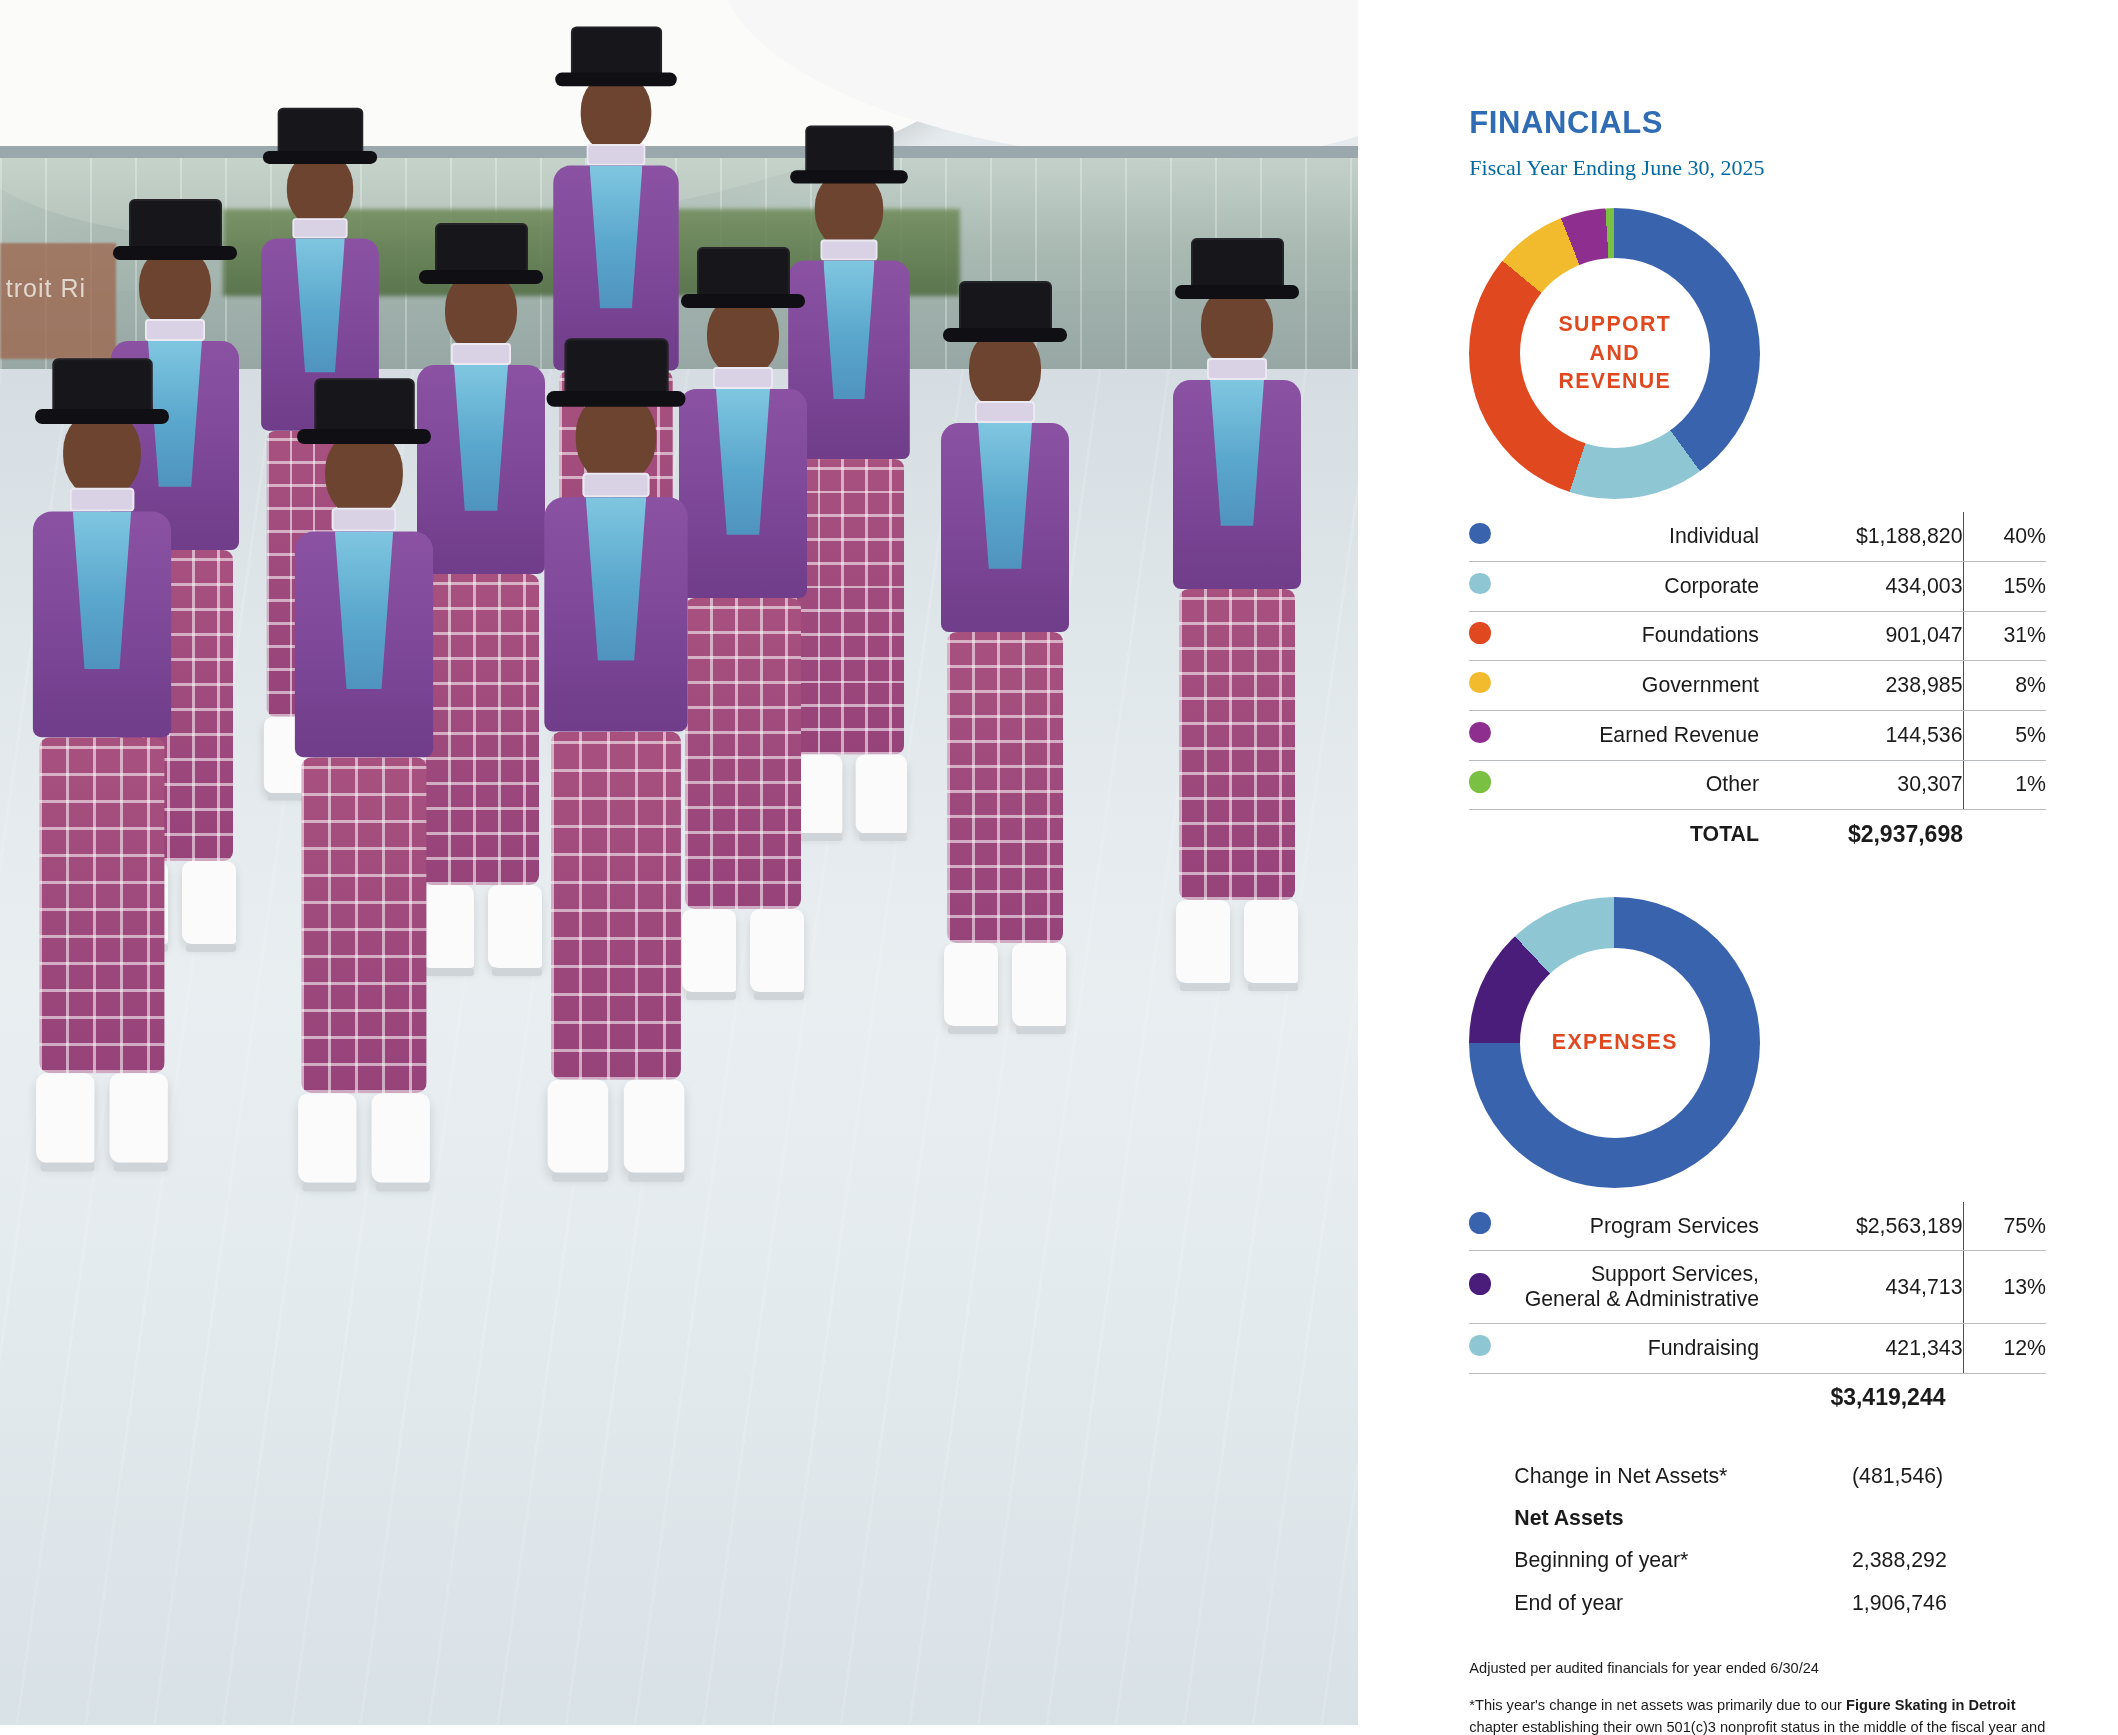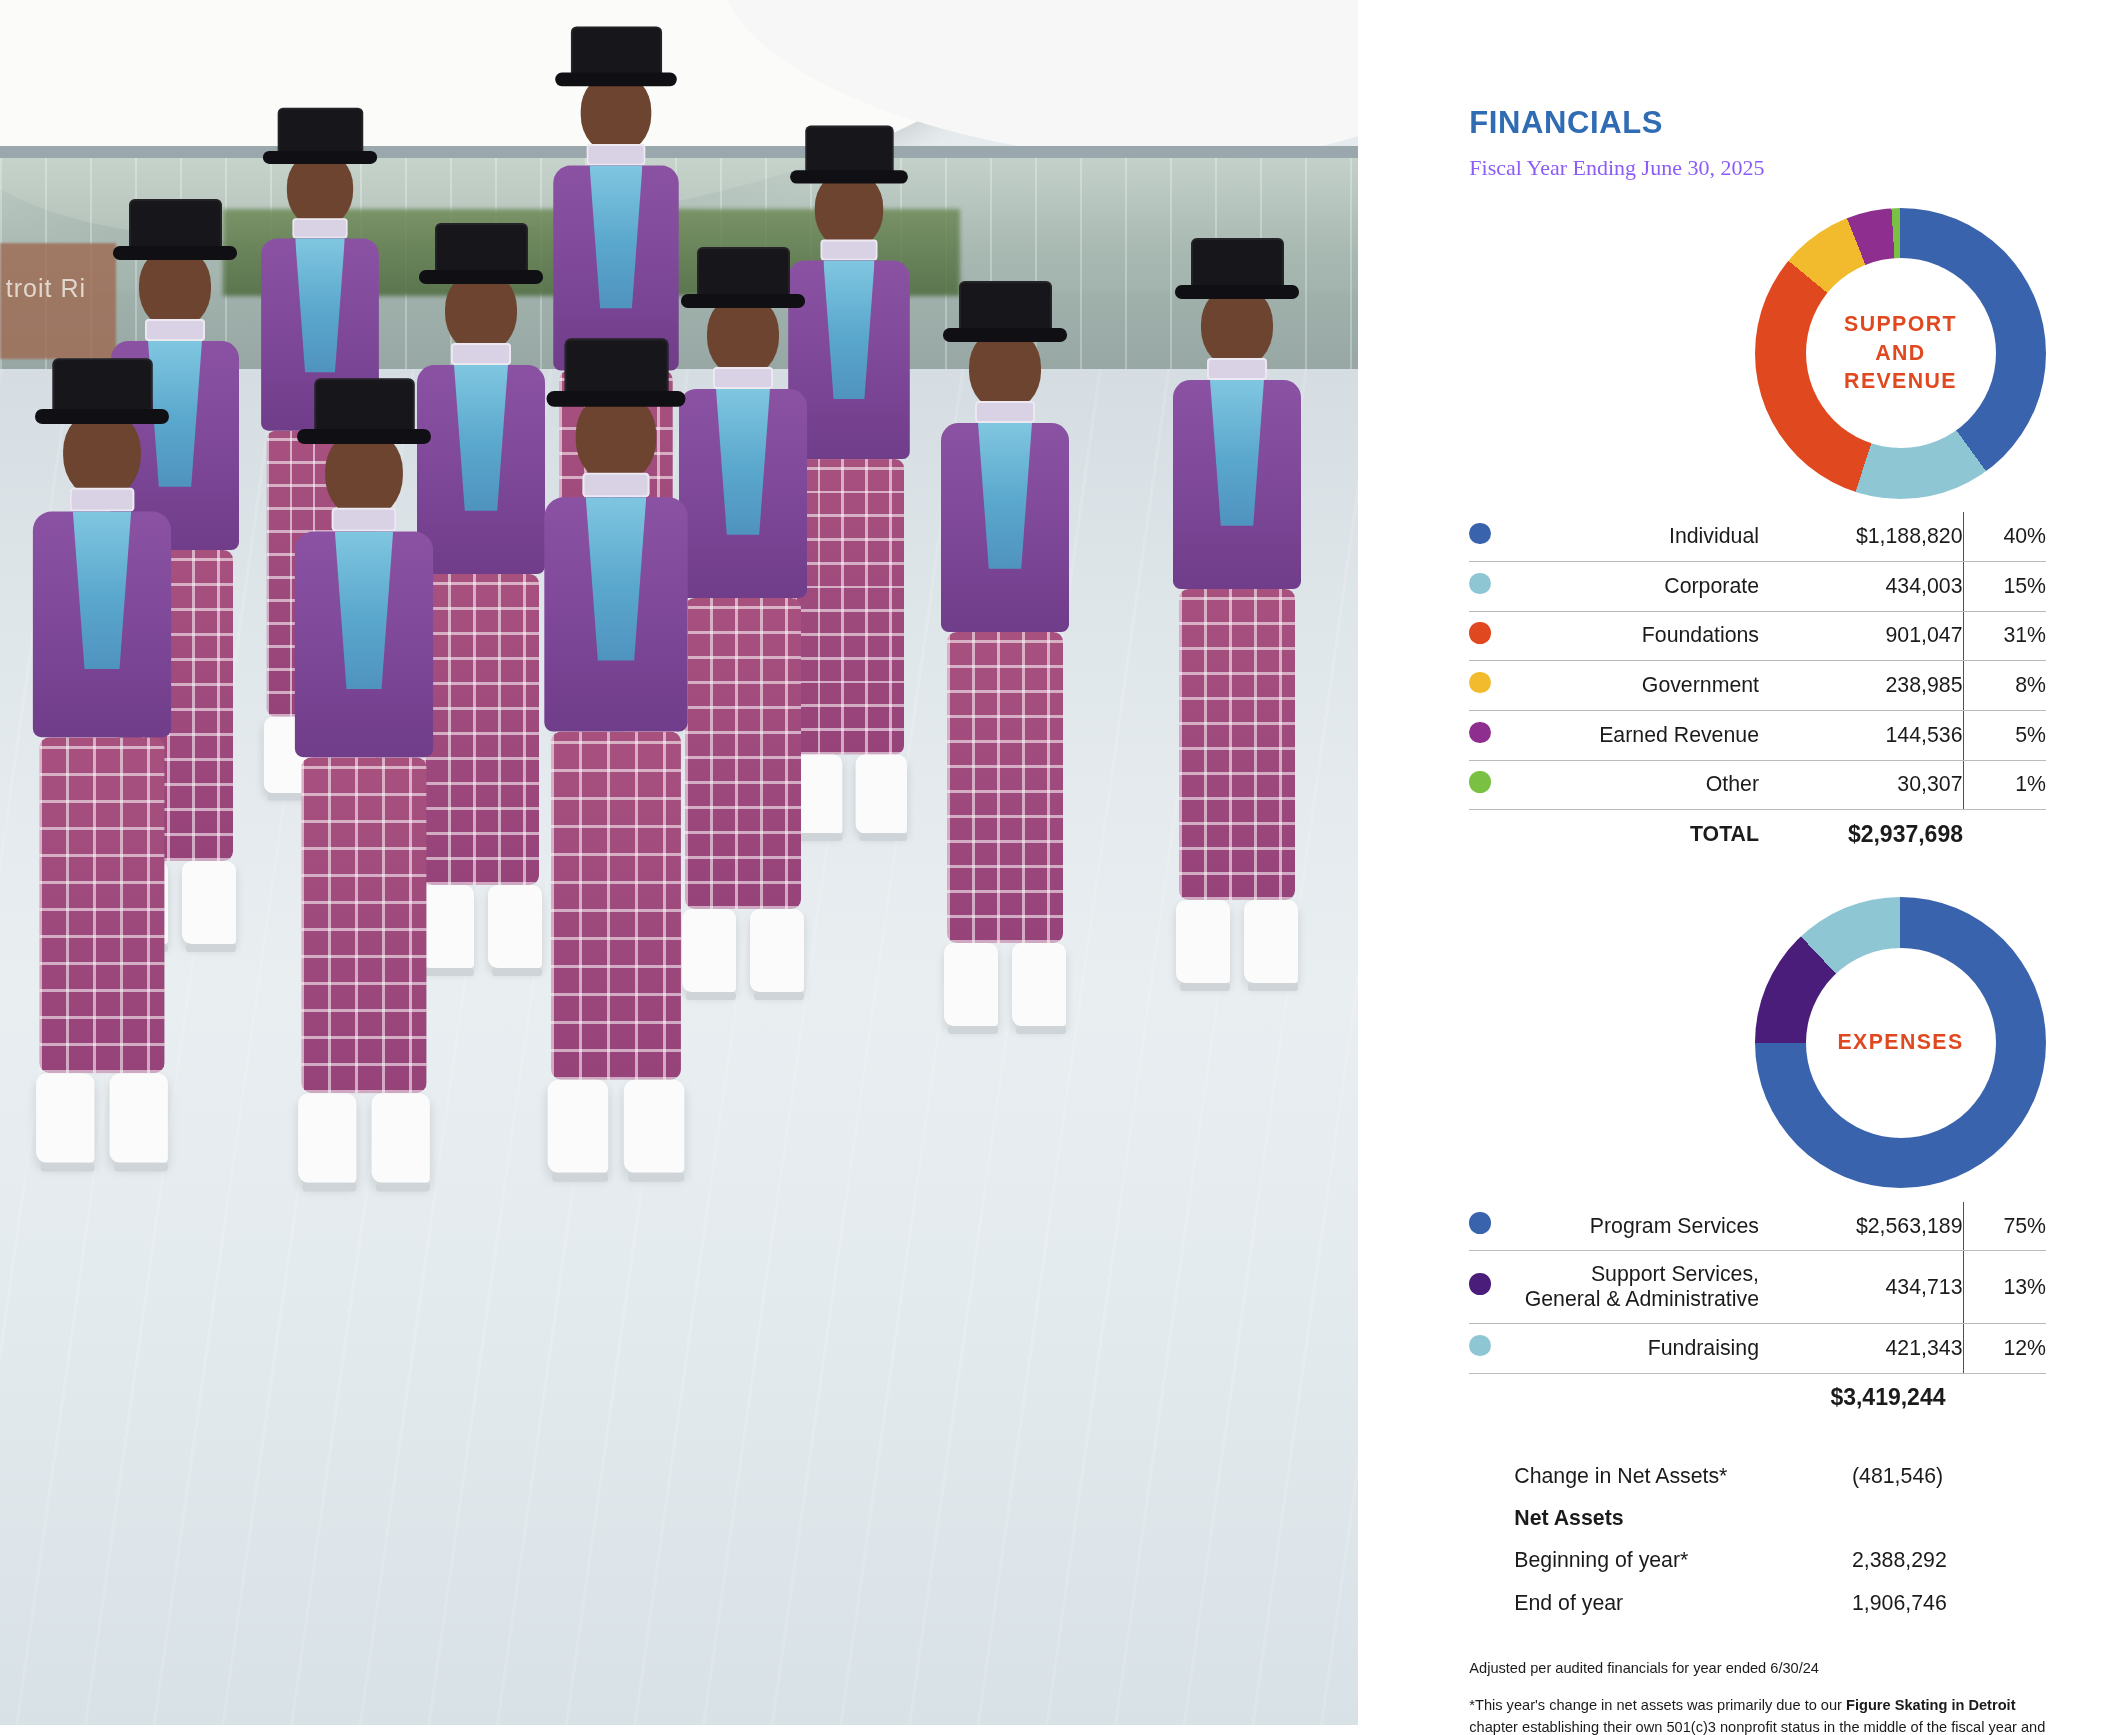--- a/index.html
+++ b/index.html
@@ -176,25 +176,25 @@
   .fin-title {
     color: #2f6cb4;
     font-size: 31px;
     font-weight: 700;
     letter-spacing: 0.6px;
     margin: 0 0 13.6px 0;
   }
   .fin-sub {
     font-family: "Liberation Serif", serif;
     font-size: 22px;
-    color: #8b5cf6;
+    color: #0369a1;
     margin: 0 0 27px 0;
   }
 
-  .donut-wrap { display: flex; justify-content: flex-end; margin: 13.6px 0 9.7px; }
+  .donut-wrap { display: flex; justify-content: flex-start; margin: 13.6px 0 9.7px; }
   .donut {
     position: relative;
     width: 291px; height: 291px;
     border-radius: 50%;
   }
   .donut .hole {
     position: absolute; left: 50%; top: 50%; transform: translate(-50%,-50%);
     width: 190px; height: 190px; background: #fff; border-radius: 50%;
     display: flex; align-items: center; justify-content: center; text-align: center;
   }

